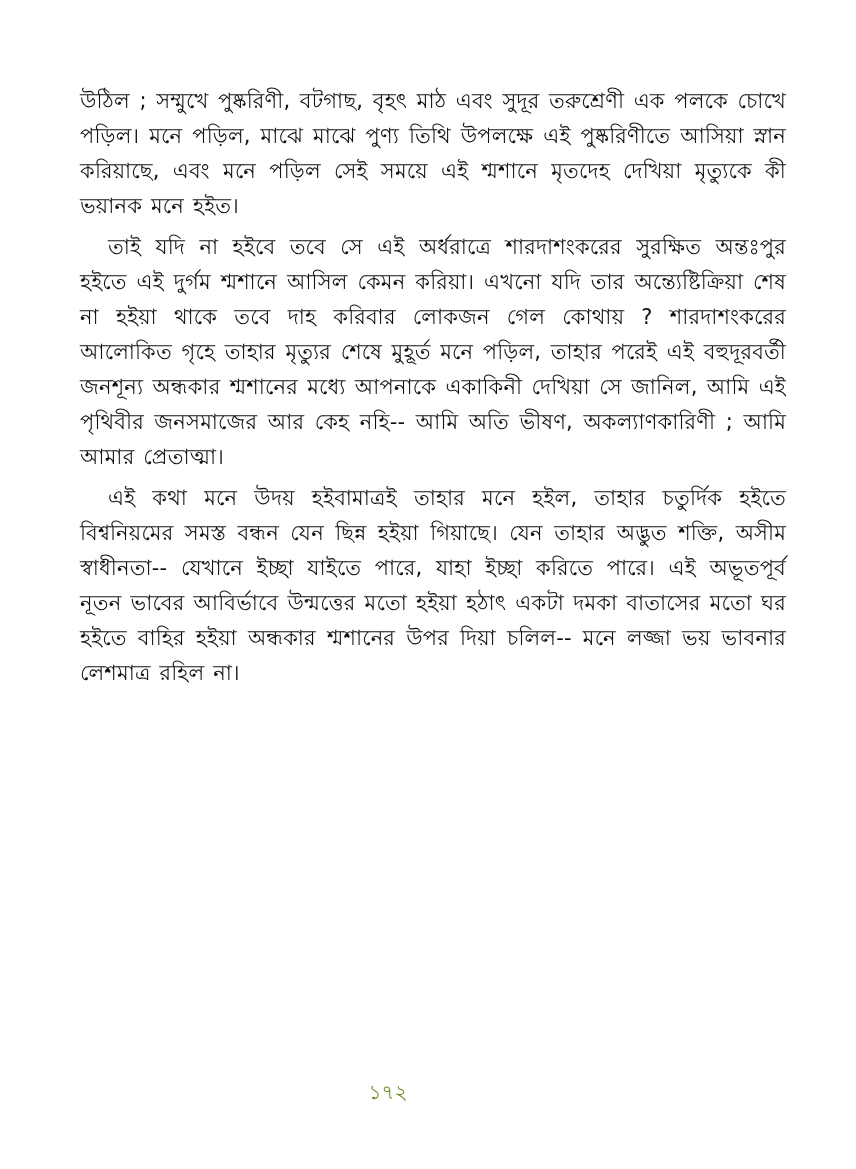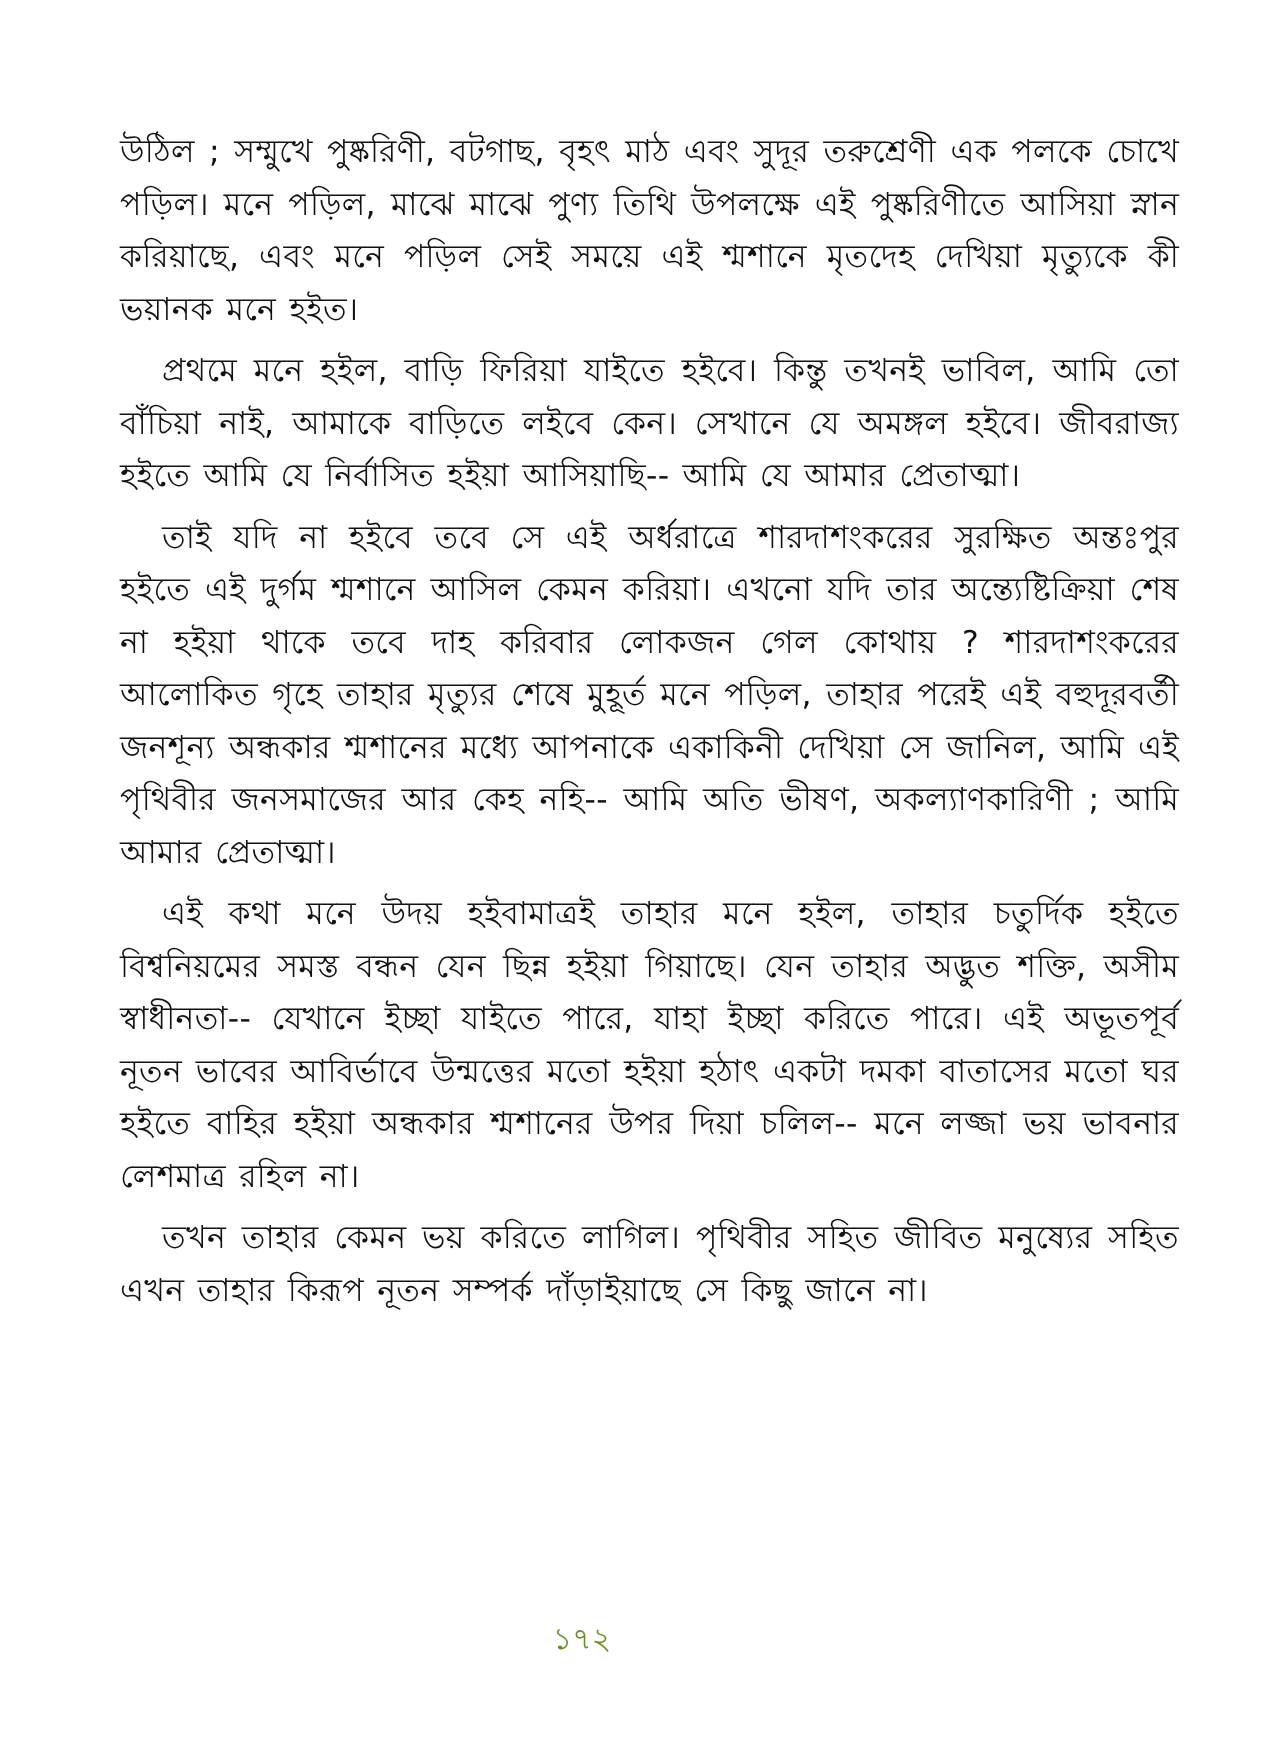--- a/index.html
+++ b/index.html
@@ -42,19 +42,17 @@
       font-size: 20px;
       line-height: 28px;
       color: #6b8e23;
     }
   </style>
 </head>
 <body>
 
 <div class="page">
   <p class="para">উঠিল ; সম্মুখে পুষ্করিণী, বটগাছ, বৃহৎ মাঠ এবং সুদূর তরুশ্রেণী এক পলকে চোখে পড়িল। মনে পড়িল, মাঝে মাঝে পুণ্য তিথি উপলক্ষে এই পুষ্করিণীতে আসিয়া স্নান করিয়াছে, এবং মনে পড়িল সেই সময়ে এই শ্মশানে মৃতদেহ দেখিয়া মৃত্যুকে কী ভয়ানক মনে হইত।</p>
-  <p class="para indent">প্রথমে মনে হইল, বাড়ি ফিরিয়া যাইতে হইবে। কিন্তু তখনই ভাবিল, আমি তো বাঁচিয়া নাই, আমাকে বাড়িতে লইবে কেন। সেখানে যে অমঙ্গল হইবে। জীবরাজ্য হইতে আমি যে নির্বাসিত হইয়া আসিয়াছি-- আমি যে আমার প্রেতাত্মা।</p>
   <p class="para indent">তাই যদি না হইবে তবে সে এই অর্ধরাত্রে শারদাশংকরের সুরক্ষিত অন্তঃপুর হইতে এই দুর্গম শ্মশানে আসিল কেমন করিয়া। এখনো যদি তার অন্ত্যেষ্টিক্রিয়া শেষ না হইয়া থাকে তবে দাহ করিবার লোকজন গেল কোথায় ? শারদাশংকরের আলোকিত গৃহে তাহার মৃত্যুর শেষে মুহূর্ত মনে পড়িল, তাহার পরেই এই বহুদূরবর্তী জনশূন্য অন্ধকার শ্মশানের মধ্যে আপনাকে একাকিনী দেখিয়া সে জানিল, আমি এই পৃথিবীর জনসমাজের আর কেহ নহি-- আমি অতি ভীষণ, অকল্যাণকারিণী ; আমি আমার প্রেতাত্মা।</p>
   <p class="para indent">এই কথা মনে উদয় হইবামাত্রই তাহার মনে হইল, তাহার চতুর্দিক হইতে বিশ্বনিয়মের সমস্ত বন্ধন যেন ছিন্ন হইয়া গিয়াছে। যেন তাহার অদ্ভুত শক্তি, অসীম স্বাধীনতা-- যেখানে ইচ্ছা যাইতে পারে, যাহা ইচ্ছা করিতে পারে। এই অভূতপূর্ব নূতন ভাবের আবির্ভাবে উন্মত্তের মতো হইয়া হঠাৎ একটা দমকা বাতাসের মতো ঘর হইতে বাহির হইয়া অন্ধকার শ্মশানের উপর দিয়া চলিল-- মনে লজ্জা ভয় ভাবনার লেশমাত্র রহিল না।</p>
-  <p class="para indent">তখন তাহার কেমন ভয় করিতে লাগিল। পৃথিবীর সহিত জীবিত মনুষ্যের সহিত এখন তাহার কিরূপ নূতন সম্পর্ক দাঁড়াইয়াছে সে কিছু জানে না।</p>
 </div>
 
 <div class="page-number">১৭২</div>
 
 </body></html>

